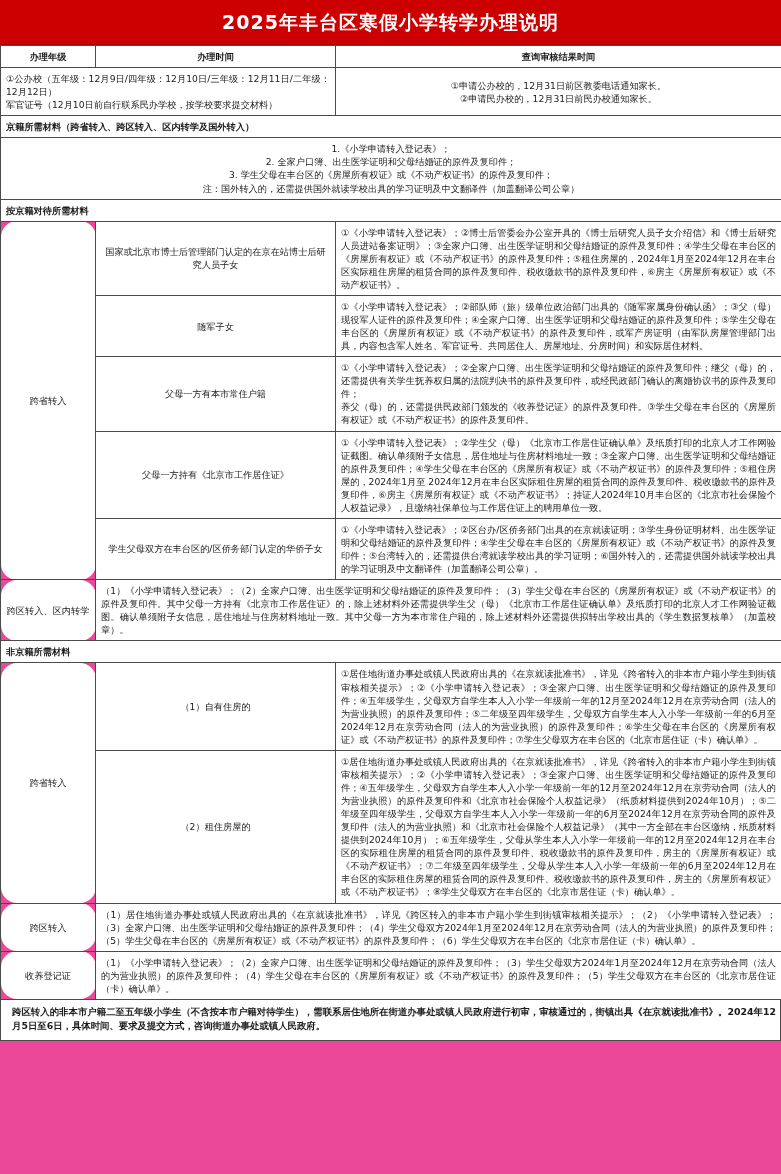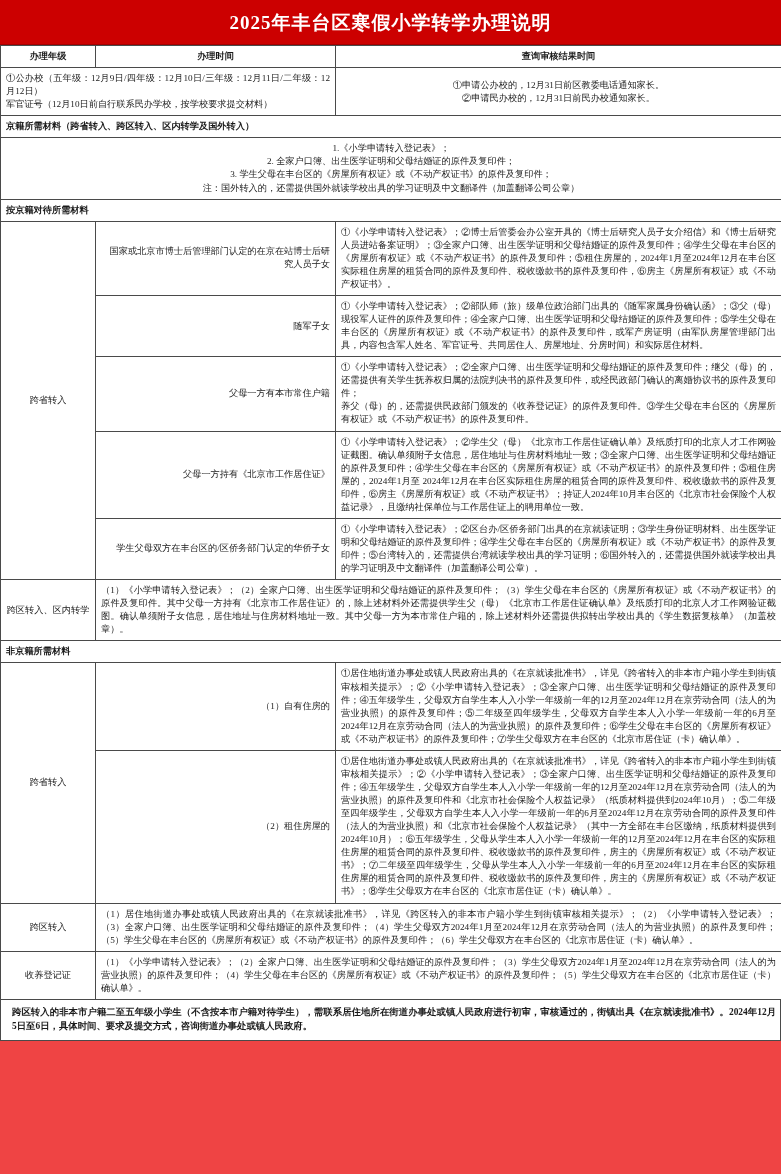--- a/index.html
+++ b/index.html
@@ -9,23 +9,22 @@
   }
   body {
     width: 781px;
     font-family: "DejaVu Sans", "Liberation Sans", sans-serif;
     color: #1a1a1a;
     -webkit-font-smoothing: antialiased;
   }
   .page {
     width: 781px;
     min-height: 1174px;
-    background: #ef4444;
+    background: #ec4899;
     position: relative;
-    font-family: Liberation Serif, serif;
   }
   
   .title-banner {
     height: 45px;
     background: #cc0000;
     display: flex;
     align-items: center;
     justify-content: center;
     border-bottom: 1px solid #a30000;
   }
@@ -66,32 +65,33 @@
   }
   td.section {
     background: #fbdedc;
     text-align: left;
     font-weight: bold;
     font-size: 12.5px;
     padding: 8px 4px;
     line-height: 1.2;
   }
   td.center-txt {
-    text-align: right;
+    text-align: center;
     line-height: 1.5;
   }
   td.body-txt {
     text-align: justify;
     text-justify: inter-ideograph;
     line-height: 1.46;
   }
   td.cat {
     text-align: center;
     font-weight: normal;
     line-height: 1.5;
+    border-radius: 16px;
   }
   td.note-center {
     text-align: center;
     line-height: 1.6;
     padding: 5px 6px;
   }
   td.indent-txt {
     text-align: justify;
     text-justify: inter-ideograph;
     line-height: 1.46;

